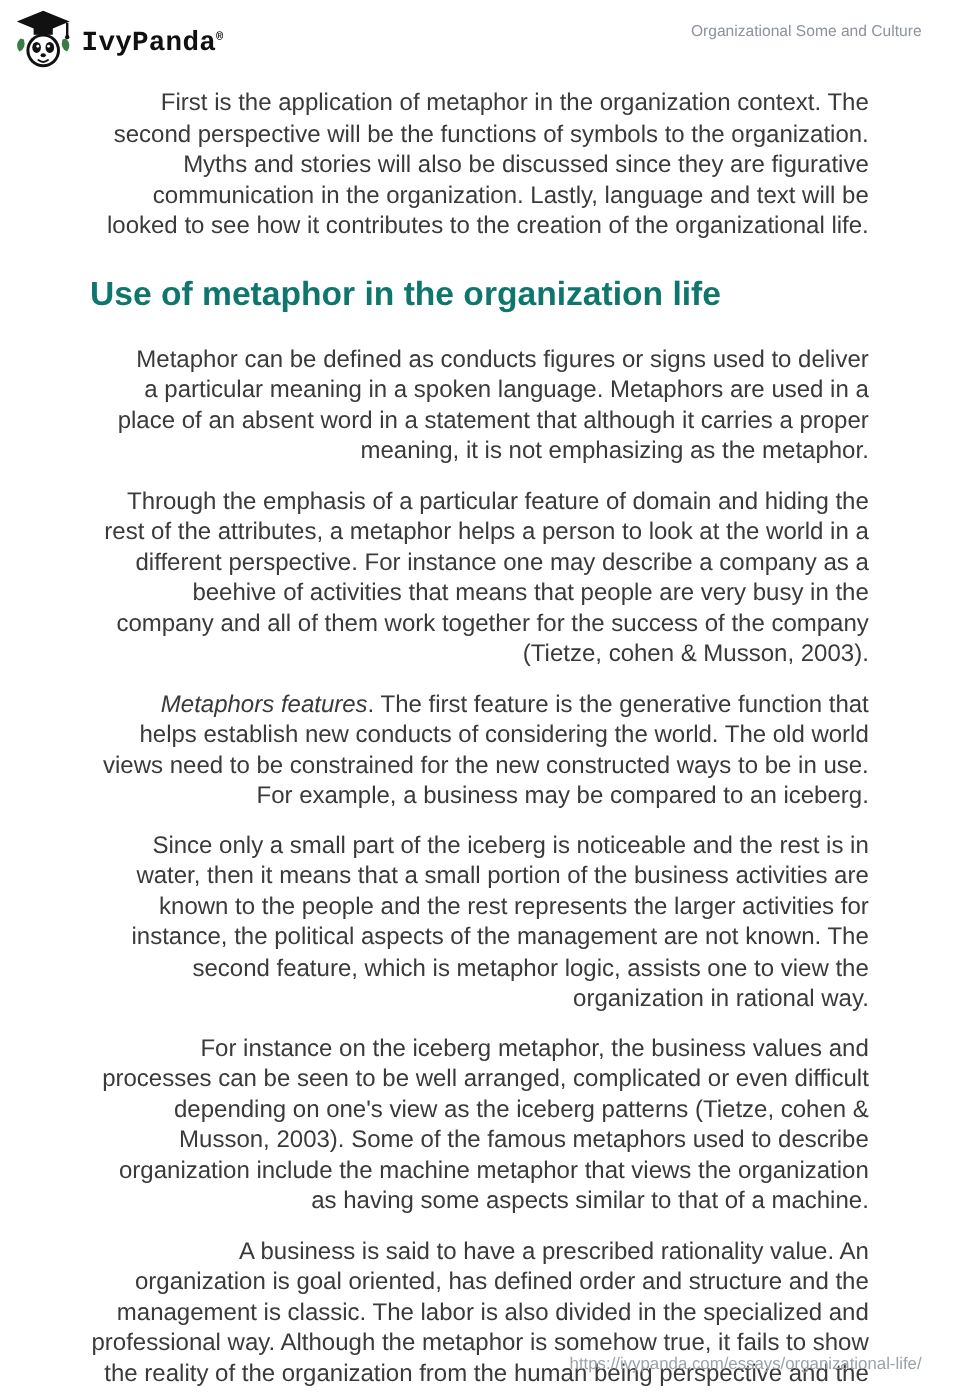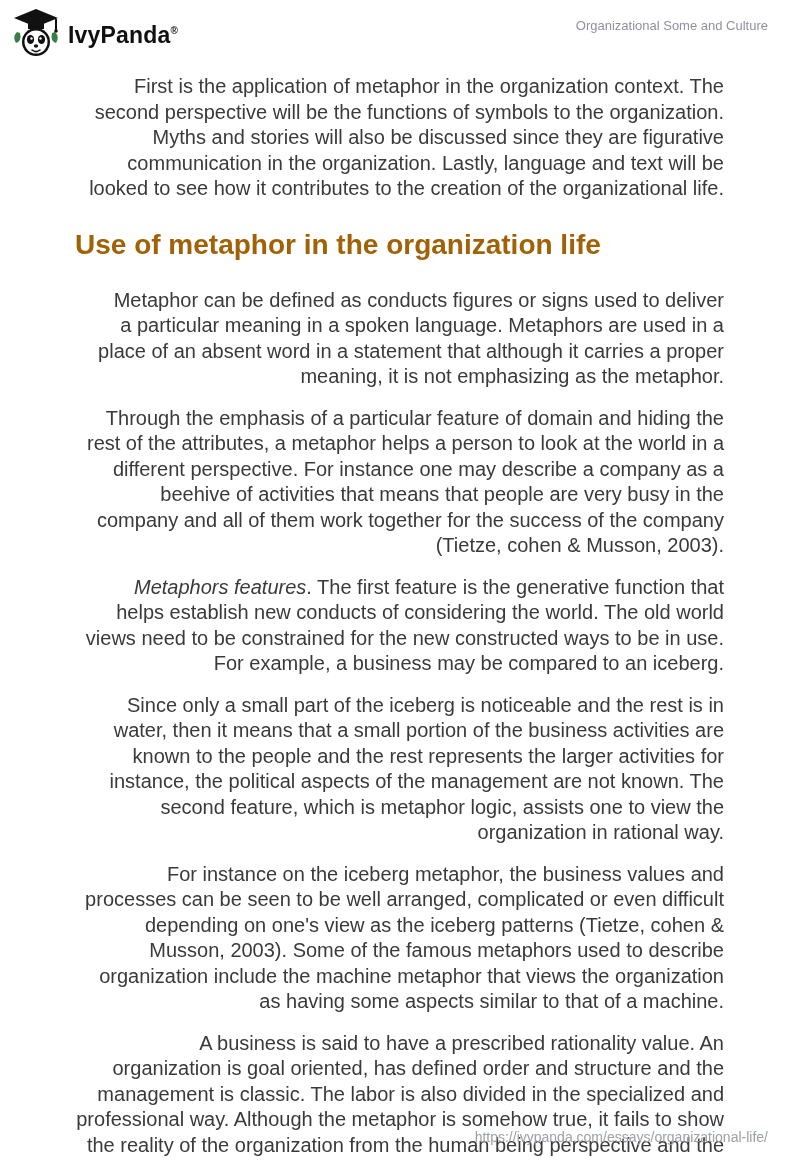--- a/index.html
+++ b/index.html
@@ -31,21 +31,21 @@
     align-items: center;
     gap: 8px;
     cursor: pointer;
   }
   .brand-logo { display: block; }
   .brand-text {
     font-size: 23px;
     font-weight: 700;
     color: #101010;
     letter-spacing: 0.2px;
-    font-family: Liberation Sans, sans-serif;
+    font-family: Liberation Mono, monospace;
   }
   .brand-text sup {
     font-size: 10px;
     font-weight: 700;
     vertical-align: super;
   }
   .doc-title {
     font-size: 13px;
     color: #8c939c;
     padding-top: 10px;
@@ -60,21 +60,21 @@
     color: #3a3a3a;
     text-indent: 30px;
     margin-bottom: 16px;
     text-align: right;
   }
   .para em { }
   .section-heading {
     font-size: 28px;
     line-height: 34px;
     font-weight: 700;
-    color: #a16207;
+    color: #0f766e;
     margin: 26px 0 26px 0;
     text-indent: 0;
     font-family: "Liberation Sans", sans-serif;
   }
   
   .page-footer {
     position: absolute;
     bottom: 14px;
     right: 32px;
   }

